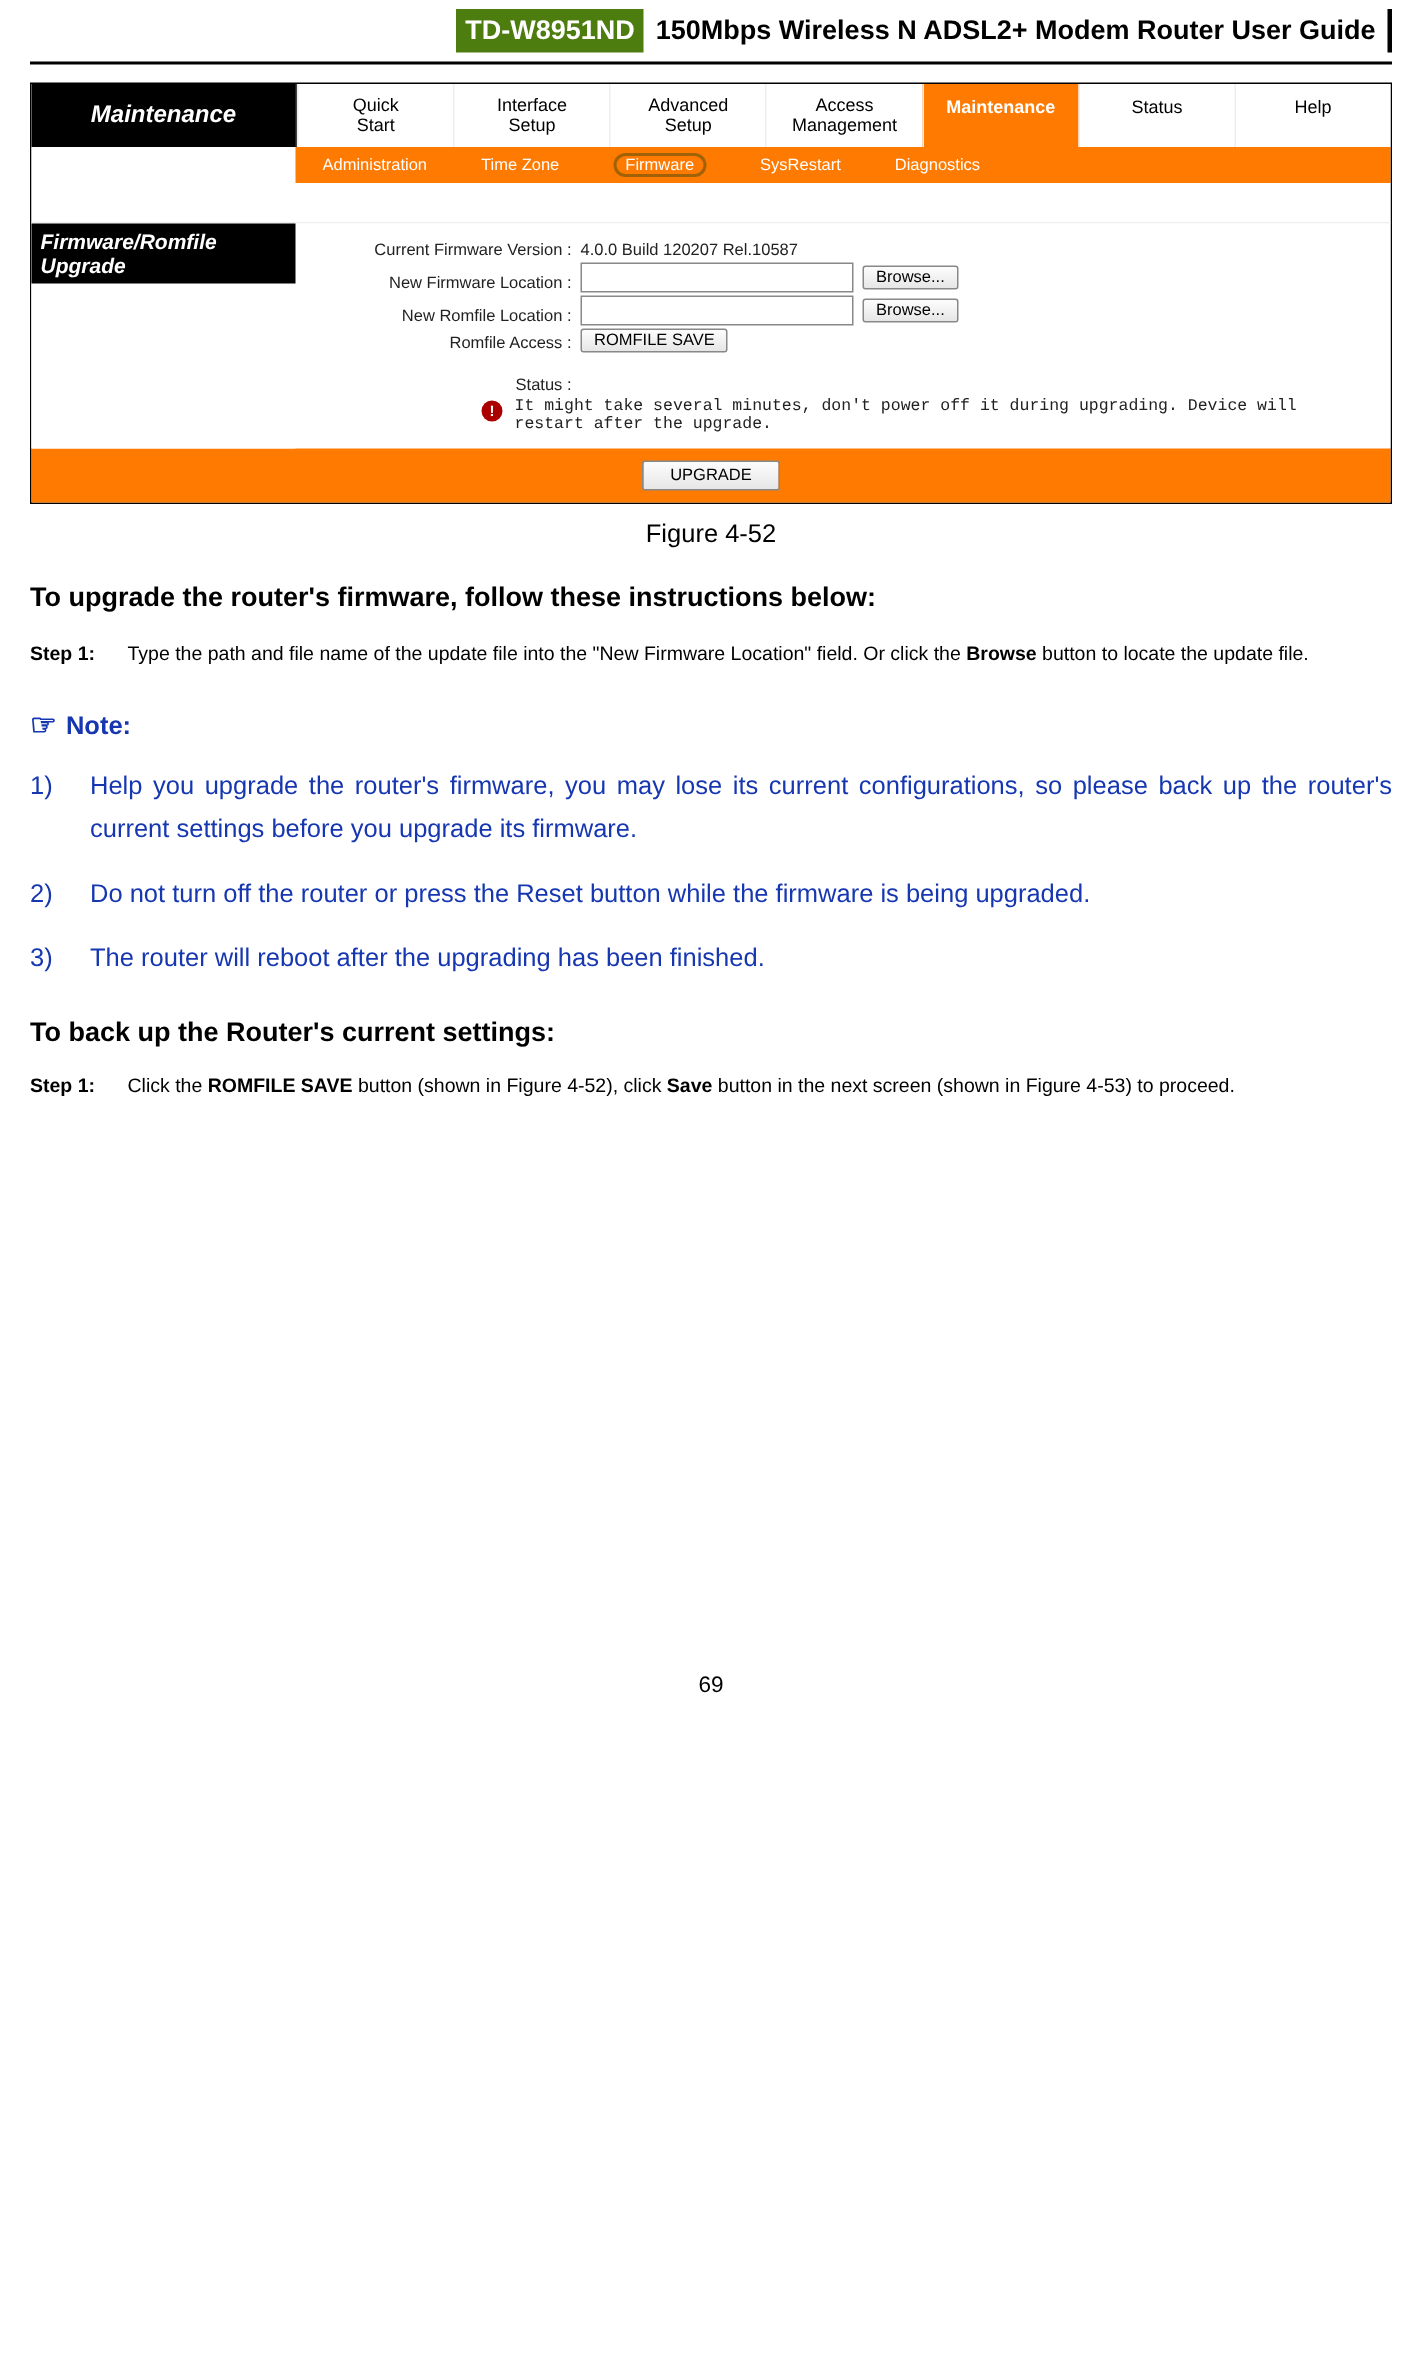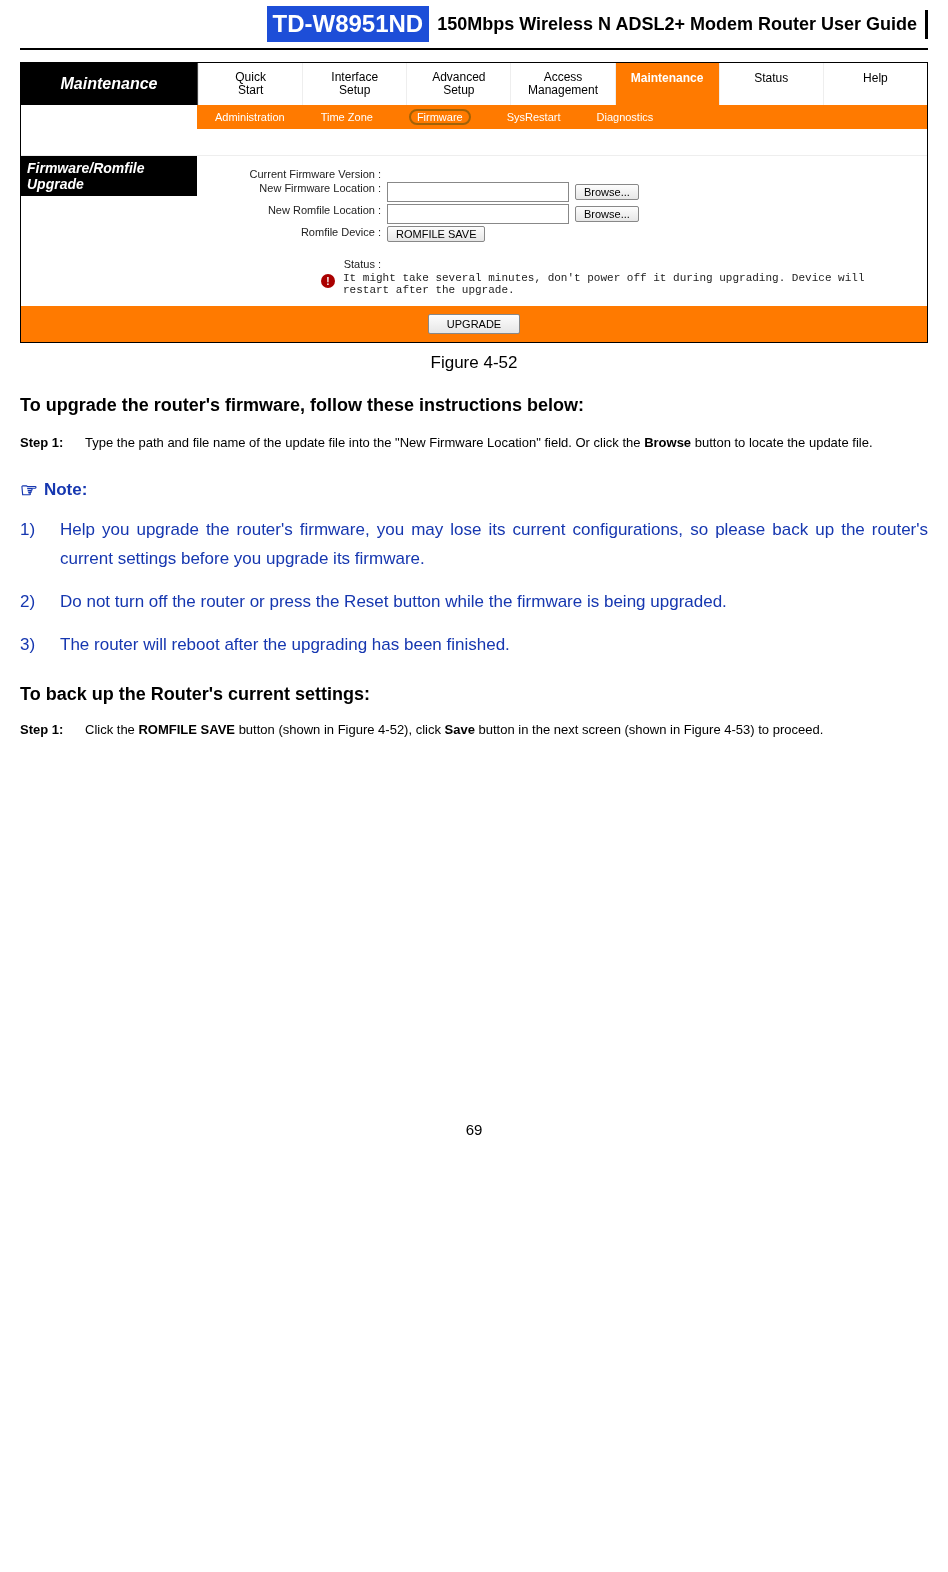--- a/index.html
+++ b/index.html
@@ -13,25 +13,25 @@
     padding: 0 20px 40px 20px;
   }
   .doc-header {
     display: flex;
     justify-content: flex-end;
     align-items: center;
     padding: 6px 0;
     border-bottom: 2px solid #000;
   }
   .doc-model {
-    background: #1d4ed8;
+    background: #4d7c0f;
     color: #fff;
     font-weight: bold;
     padding: 4px 6px;
-    font-size: 24px;
+    font-size: 18px;
   }
   .doc-title {
     font-weight: bold;
     font-size: 18px;
     padding: 4px 8px;
     border-right: 3px solid #000;
   }
   .screenshot {
     border: 1px solid #000;
     margin: 12px 0 10px 0;
@@ -95,21 +95,21 @@
     font-style: italic;
     font-weight: bold;
     padding: 4px 6px;
   }
   .ss-main {
     flex: 1;
     padding: 10px 20px 10px 4px;
     font-size: 11px;
     color: #222;
   }
-  .ss-row { display: flex; align-items: flex-start; margin: 2px 0; }
+  .ss-row { display: flex; align-items: flex-end; margin: 2px 0; }
   .ss-label { width: 180px; text-align: right; padding-right: 6px; }
   .ss-val { flex: 1; display: flex; align-items: center; gap: 6px; }
   .ss-input {
     border: 1px solid #888;
     height: 18px;
     width: 180px;
     background: #fff;
   }
   .ss-btn {
     border: 1px solid #888;
@@ -200,37 +200,38 @@
       </div>
     </div>
     <div class="ss-divider"></div>
     <div class="ss-body">
       <div class="ss-side">
         <div class="ss-side-header">Firmware/Romfile Upgrade</div>
       </div>
       <div class="ss-main">
         <div class="ss-row">
           <div class="ss-label">Current Firmware Version :</div>
+          <div class="ss-val">4.0.0 Build 120207 Rel.10587</div>
         </div>
         <div class="ss-row">
           <div class="ss-label">New Firmware Location :</div>
           <div class="ss-val">
             <div class="ss-input"></div>
             <button class="ss-btn">Browse...</button>
           </div>
         </div>
         <div class="ss-row">
           <div class="ss-label">New Romfile Location :</div>
           <div class="ss-val">
             <div class="ss-input"></div>
             <button class="ss-btn">Browse...</button>
           </div>
         </div>
         <div class="ss-row">
-          <div class="ss-label">Romfile Device :</div>
+          <div class="ss-label">Romfile Access :</div>
           <div class="ss-val">
             <button class="ss-btn">ROMFILE SAVE</button>
           </div>
         </div>
         <div class="ss-status">
           <div class="ss-label" style="width:180px;">Status :</div>
         </div>
         <div class="ss-status" style="margin-top:2px; margin-left:120px;">
           <div class="ss-warn-icon">!</div>
           <div style="flex:1;font-family:Liberation Mono, monospace;">It might take several minutes, don't power off it during upgrading. Device will restart after the upgrade.</div>

